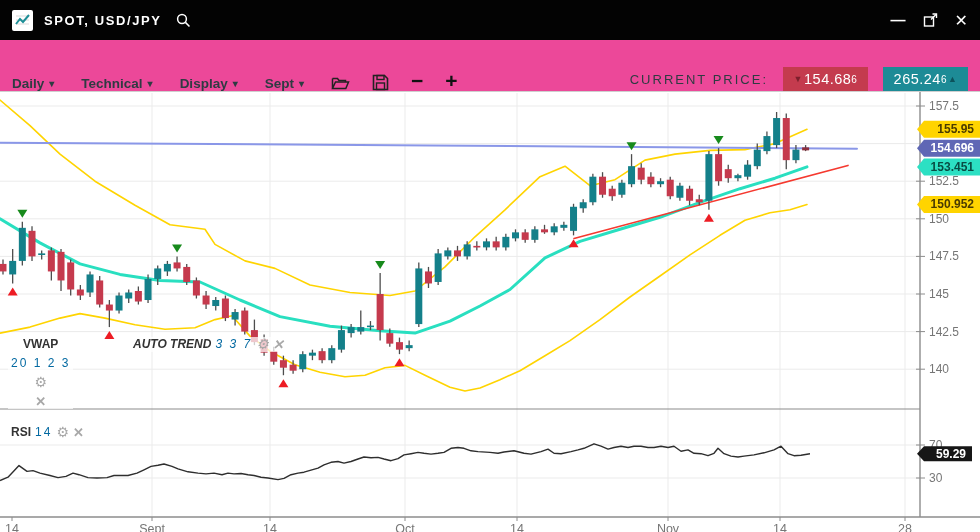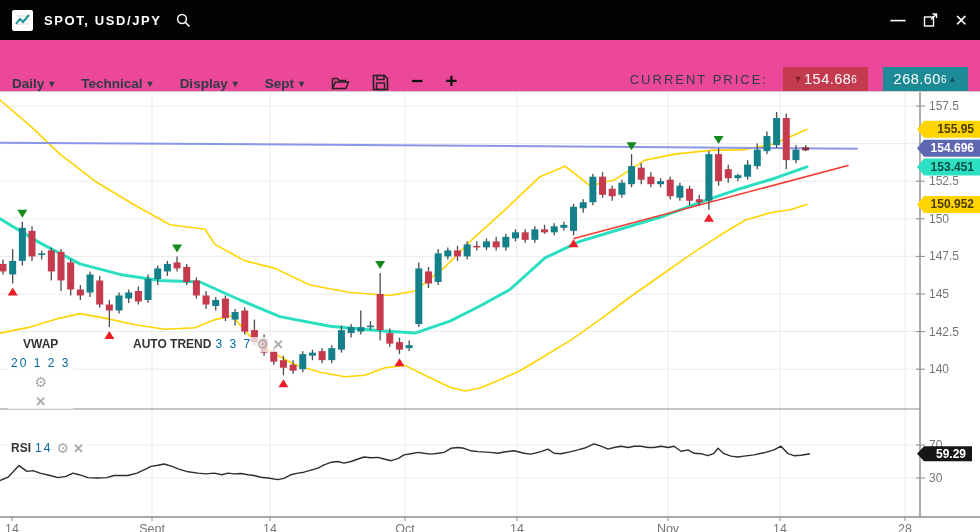--- a/index.html
+++ b/index.html
@@ -111,21 +111,21 @@
   <span class="tool-icon zoom-glyph">−</span>
   <span class="tool-icon zoom-glyph">+</span>
   <div class="cp-area">
     <span class="cp-label">CURRENT PRICE:</span>
     <div class="price-box bid-box">
       <span class="tiny-arrow">▼</span>
       <span>154.68</span>
       <span class="small-digit">6</span>
     </div>
     <div class="price-box ask-box">
-      <span>268.60</span>
+      <span>265.24</span>
       <span class="small-digit">6</span>
       <span class="tiny-arrow">▲</span>
     </div>
   </div>
 </div>
 
 <div class="chart-wrap">
   <svg id="chart-svg" width="980" height="448" viewBox="0 0 980 448">
       <line x1="0" y1="14" x2="920" y2="14" stroke="#ebebeb" stroke-width="1"></line>
       <line x1="0" y1="51.599999999999994" x2="920" y2="51.599999999999994" stroke="#ebebeb" stroke-width="1"></line>
@@ -377,25 +377,25 @@
       <polygon points="917,361.83575 924,354.33575 972,354.33575 972,369.33575 924,369.33575" fill="#161616"></polygon>
       <text x="966" y="365.83575" font-size="12" font-weight="bold" fill="#ffffff" text-anchor="end">59.29</text>
     </svg>
 
   <div class="chip" style="left:8px; top:245px;flex-direction:column;">
     <span class="chip-name">VWAP</span>
     <span class="chip-params">20 1 2 3</span>
     <span class="chip-gear">⚙</span>
     <span class="chip-close">✕</span>
   </div>
-  <div class="chip" style="left:130px; top:245px;">
+  <div class="chip" style="left:130px; top:245px;font-style:italic;">
     <span class="chip-name">AUTO TREND</span>
     <span class="chip-params">3 3 7</span>
     <span class="chip-gear">⚙</span>
     <span class="chip-close">✕</span>
   </div>
-  <div class="chip" style="left:8px; top:349px;">
+  <div class="chip" style="left:8px; top:333px;">
     <span class="chip-name">RSI</span>
     <span class="chip-params">14</span>
     <span class="chip-gear">⚙</span>
     <span class="chip-close">✕</span>
   </div>
 </div>
 
 </body></html>

